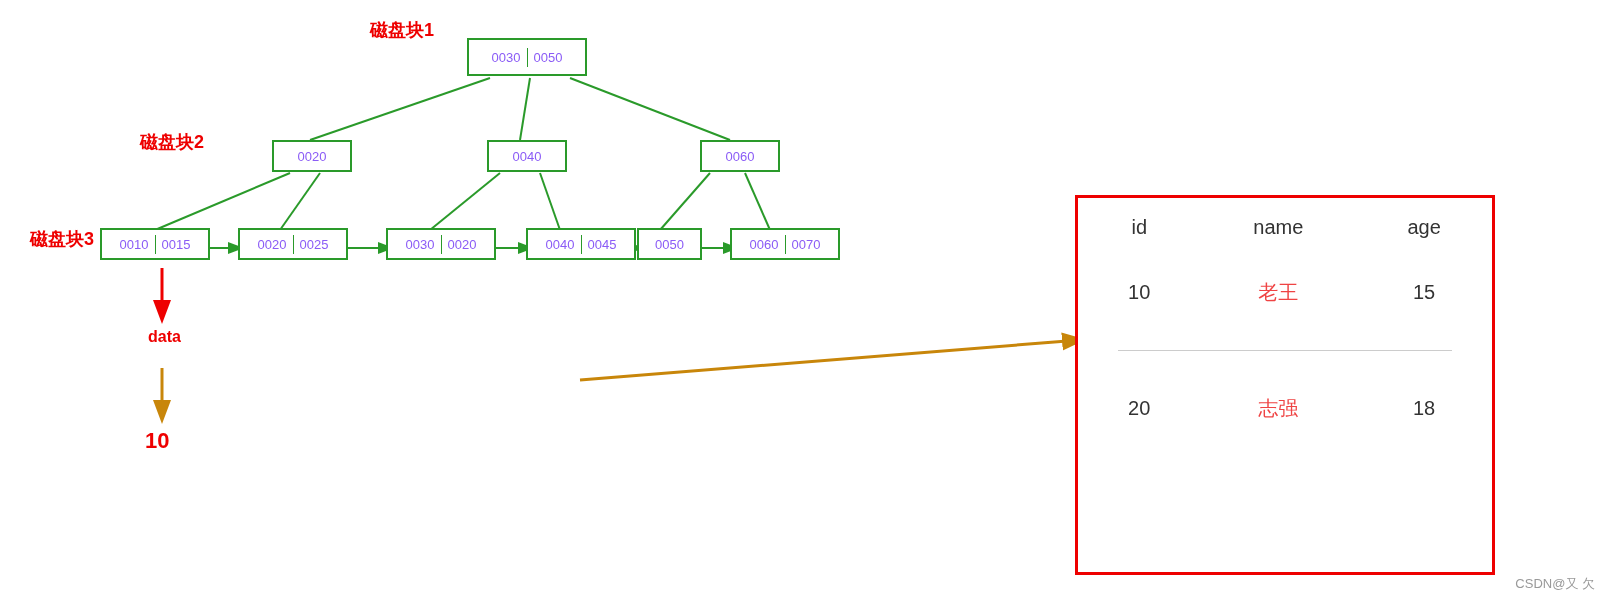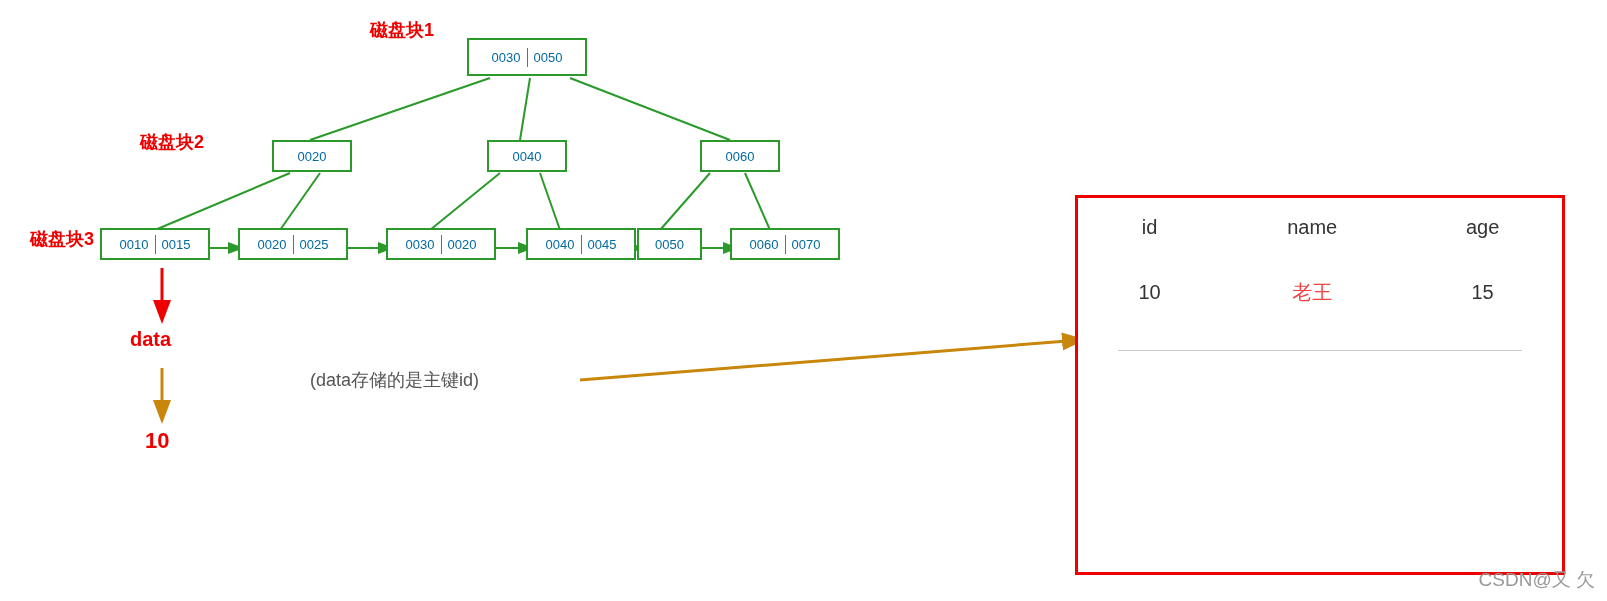--- a/index.html
+++ b/index.html
@@ -25,21 +25,21 @@
       text-align: center;
     }
     .node-box {
       position: absolute;
       border: 2px solid #2a9a2a;
       background: #fff;
       display: flex;
       align-items: center;
       justify-content: center;
       font-size: 13px;
-      color: #0369a1;
+      color: #8b5cf6;
     }
     .node-box .cell {
       padding: 2px 6px;
       border-right: 1px solid #2a9a2a;
     }
     .node-box .cell:last-child {
       border-right: none;
     }
     
     .data-table {
@@ -68,21 +68,21 @@
     }
     .divider {
       border: none;
       border-top: 1px solid #ccc;
     }
     
     .watermark {
       position: absolute;
       bottom: 8px;
       right: 12px;
-      font-size: 19px;
+      font-size: 13px;
       color: #999;
     }
   </style>
 </head>
 <body>
 
 <div class="canvas">
 
   <svg style="position:absolute;top:0;left:0;width:1607px;height:601px;" xmlns="http://www.w3.org/2000/svg">
 
@@ -170,44 +170,48 @@
     <span class="cell">0045</span>
   </div>
   <div class="node-box" style="left:637px;top:228px;width:65px;height:32px;">
     <span class="cell">0050</span>
   </div>
   <div class="node-box" style="left:730px;top:228px;width:110px;height:32px;">
     <span class="cell">0060</span>
     <span class="cell">0070</span>
   </div>
 
-  <div class="label-red" style="top:328px;left:130px;font-size:20px;">data</div>
+  <div class="label-red" style="top:328px;left:148px;font-size:16px;">data</div>
 
   <div class="label-red" style="top:428px;left:145px;font-size:22px;">10</div>
 
-  <div style="position:absolute;top:368px;left:310px;font-size:18px;color:#555;">(data存储的是主键id)</div>
-
-  <div class="data-table" style="left:1075px;top:195px;width:490px;height:380px;">
+
+  <div class="data-table" style="left:1075px;top:195px;width:420px;height:380px;">
     <table>
       <thead>
         <tr>
           <th>id</th>
           <th>name</th>
           <th>age</th>
         </tr>
       </thead>
       <tbody>
         <tr>
           <td>10</td>
           <td class="name-col">老王</td>
           <td>15</td>
         </tr>
         <tr>
             <td colspan="3">
               <hr class="divider">
             </td>
           </tr>
+        <tr>
+          <td>20</td>
+          <td class="name-col">志强</td>
+          <td>18</td>
+        </tr>
       </tbody>
     </table>
   </div>
 
   <div class="watermark">CSDN@又 欠</div>
 </div>
 
 </body></html>

